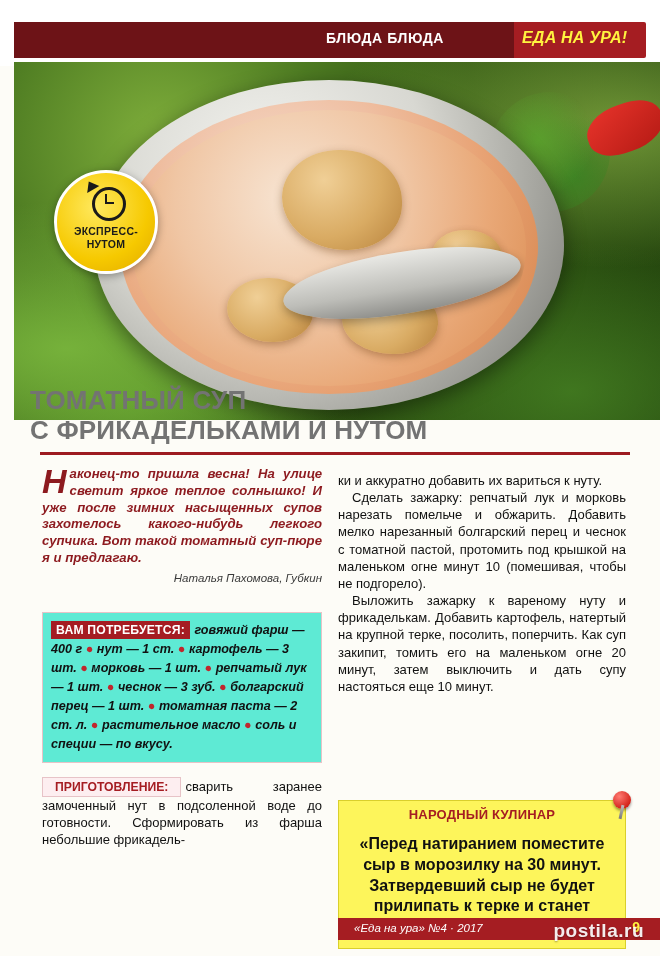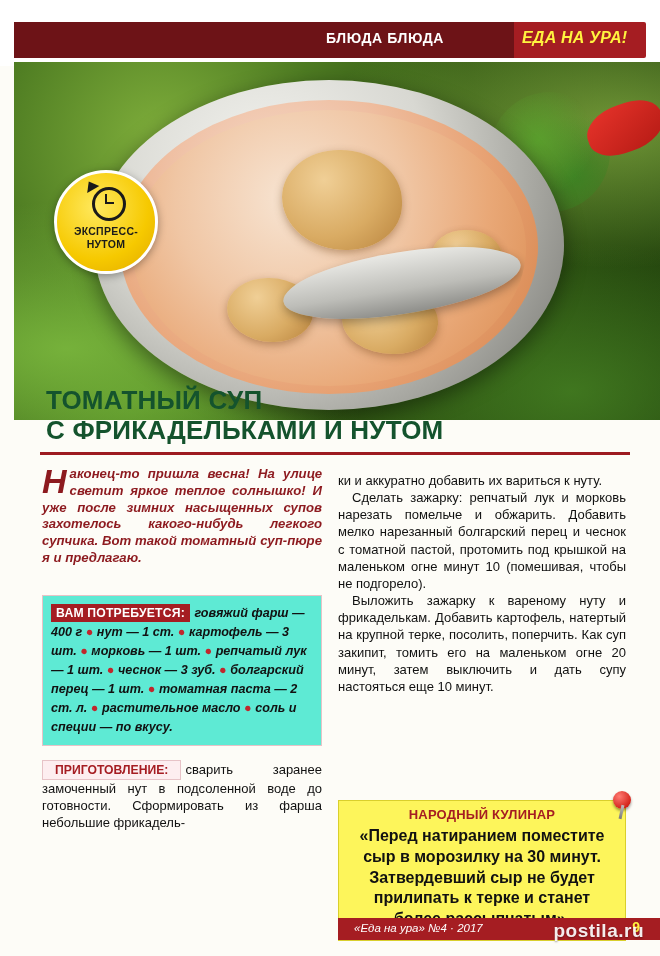--- a/index.html
+++ b/index.html
@@ -199,25 +199,25 @@
     font-weight: bold;
     color: #1a1a1a;
     letter-spacing: .3px;
   }
   .badge-l1 { top: 52px; }
   .badge-l2 { top: 65px; }
 
   
   .title {
     position: absolute;
-    left: 46px; top: 385px;
+    left: 30px; top: 385px;
     width: 580px;
     font-size: 26px;
     font-weight: bold;
-    color: #14532d;
+    color: #737373;
     line-height: 1.16;
     letter-spacing: .2px;
   }
   .title-rule {
     position: absolute;
     left: 40px; top: 452px;
     width: 590px;
     height: 3px;
     background: #9d1b20;
   }
@@ -323,21 +323,21 @@
     border: 1px solid #d9cf2c;
     padding: 6px 10px 10px 10px;
     box-sizing: border-box;
   }
   .tip-title {
     text-align: center;
     color: #a51d22;
     font-size: 13px;
     font-weight: bold;
     letter-spacing: .2px;
-    margin-bottom: 4px;
+    margin-bottom: 12px;
   }
   .tip-text {
     font-size: 16px;
     line-height: 1.3;
     color: #111111;
     font-weight: bold;
     text-align: center;
   }
   .pin {
     position: absolute;
@@ -434,20 +434,21 @@
   <div class="title">
     <div>ТОМАТНЫЙ СУП</div>
     <div>С ФРИКАДЕЛЬКАМИ И НУТОМ</div>
   </div>
   <div class="title-rule"></div>
 
   <div class="col-left">
     <div class="lede">
       <span class="dropcap">Н</span><span>аконец-то пришла весна! На улице светит яркое теплое солнышко! И уже после зимних насыщенных супов захотелось какого-нибудь легкого супчика. Вот такой томатный суп-пюре я и предлагаю.</span>
     </div>
+    <div class="author">Наталья Пахомова, Губкин</div>
 
     <div class="ingredients">
       <span class="ing-head">ВАМ ПОТРЕБУЕТСЯ:</span>
       <span class="ing-body">
         <span>говяжий фарш — 400 г</span><span class="bullet"> ● </span><span>нут — 1 ст.</span><span class="bullet"> ● </span><span>картофель — 3 шт.</span><span class="bullet"> ● </span><span>морковь — 1 шт.</span><span class="bullet"> ● </span><span>репчатый лук — 1 шт.</span><span class="bullet"> ● </span><span>чеснок — 3 зуб.</span><span class="bullet"> ● </span><span>болгарский перец — 1 шт.</span><span class="bullet"> ● </span><span>томатная паста — 2 ст. л.</span><span class="bullet"> ● </span><span>растительное масло</span><span class="bullet"> ● </span><span>соль и специи — по вкусу.</span>
       </span>
     </div>
 
     <div class="prep">
       <span class="prep-head">ПРИГОТОВЛЕНИЕ:</span><span>сварить заранее замоченный нут в подсоленной воде до готовности. Сформировать из фарша небольшие фрикадель-</span>

